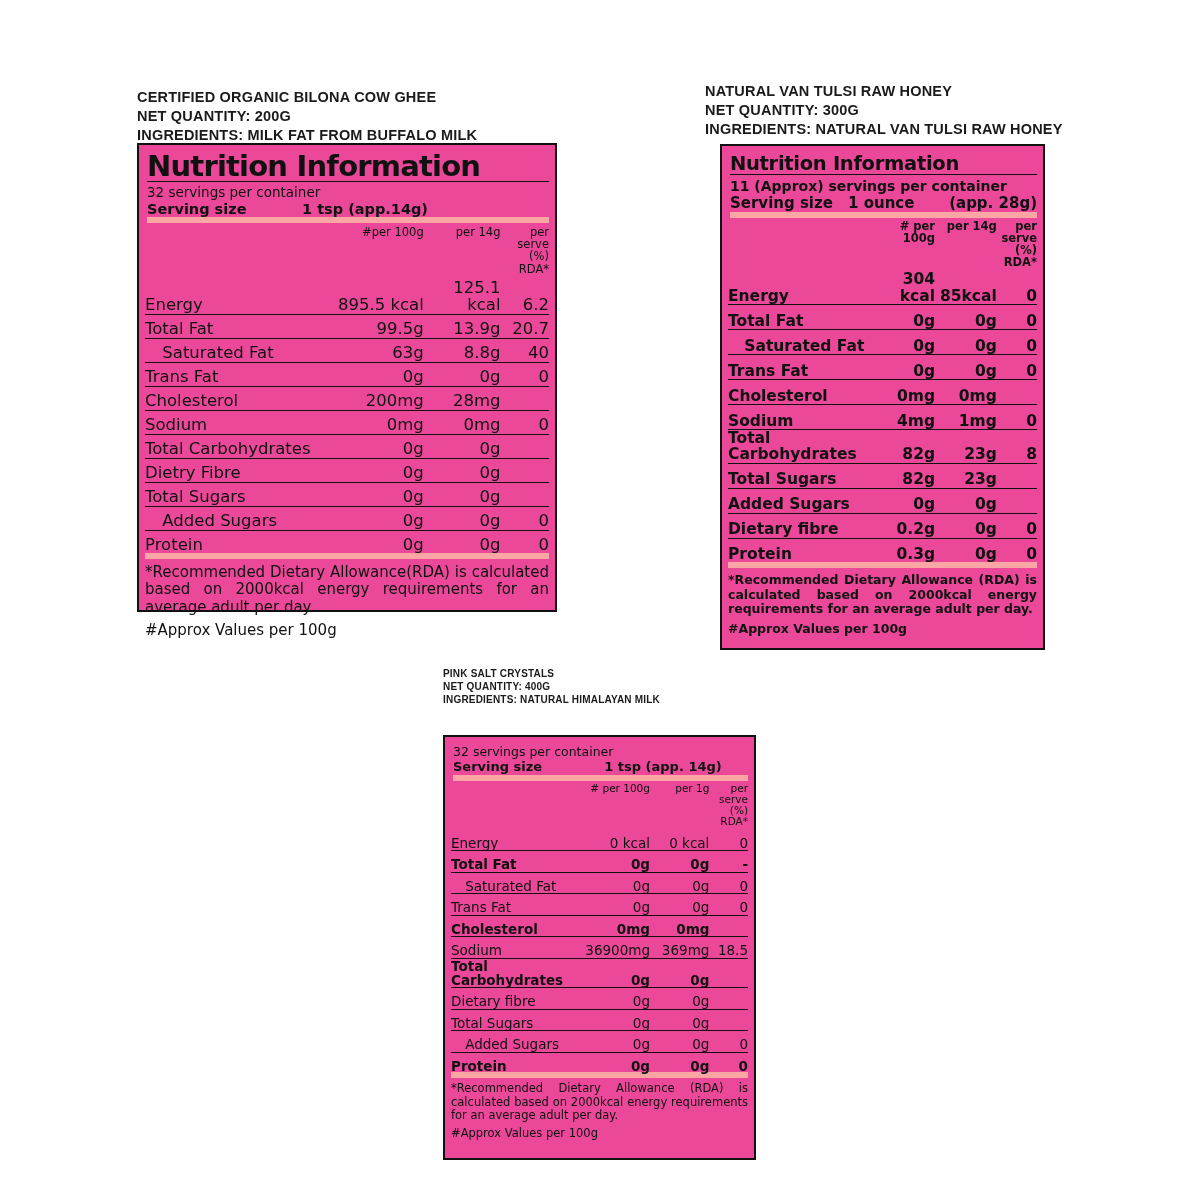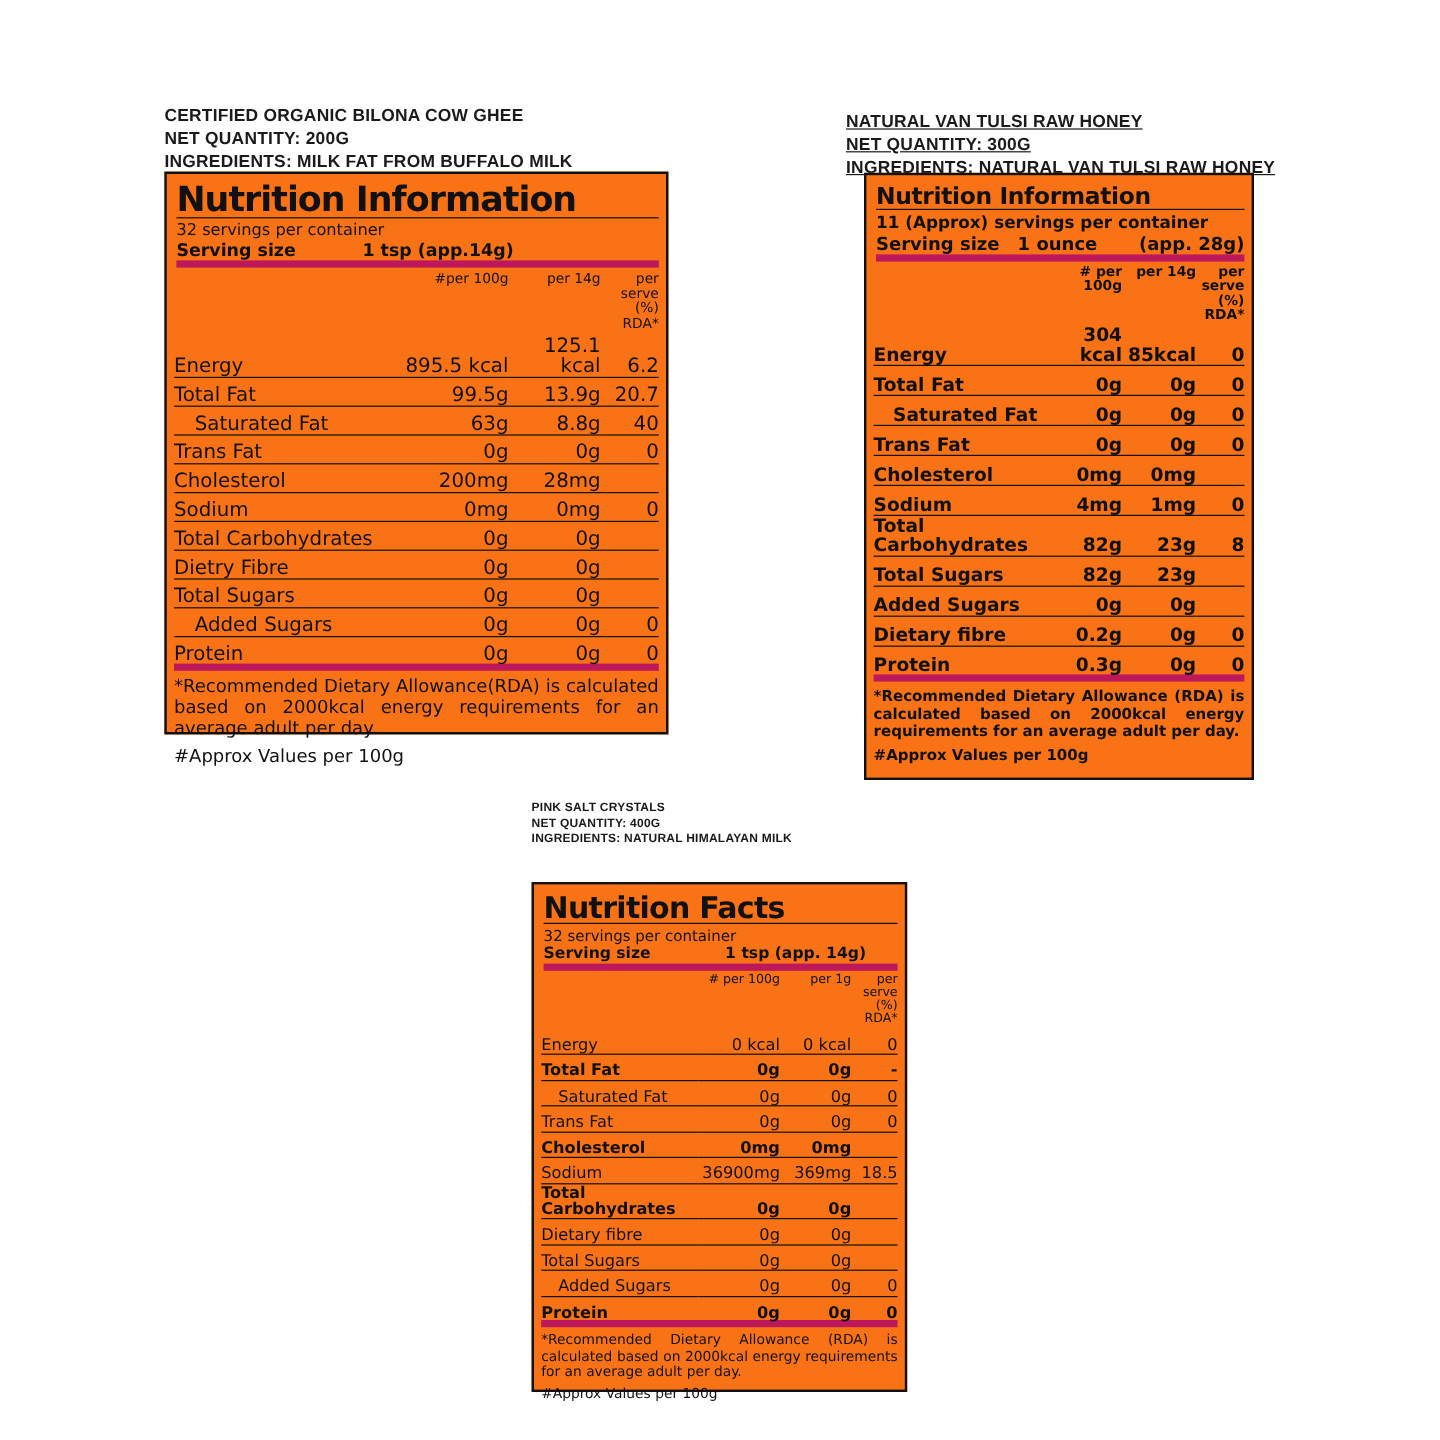--- a/index.html
+++ b/index.html
@@ -25,38 +25,38 @@
     letter-spacing: 0.2px;
     color: #1a1a1a;
     line-height: 1.30;
   }
   .product-head div { white-space: nowrap; }
 
   
   .panel {
     position: absolute;
     box-sizing: border-box;
-    background: #f97316;
+    background: #ec4899;
     border: 2px solid #111;
     padding: 5px 6px 6px 6px;
   }
   .panel-inner {
     box-sizing: border-box;
     width: 100%;
     height: 100%;
   }
 
   .nf-title {
     font-weight: 700;
     line-height: 1.0;
     letter-spacing: -0.5px;
     white-space: nowrap;
   }
   .rule-thin   { border-bottom: 1.6px solid #111; }
-  .rule-thick  { border-bottom: 6px solid #be185d; }
+  .rule-thick  { border-bottom: 6px solid #fca5a5; }
 
   .servings {
     line-height: 1.12;
     white-space: nowrap;
   }
   .serving-size {
     display: flex;
     font-weight: 700;
     line-height: 1.12;
     white-space: nowrap;
@@ -104,21 +104,21 @@
   #panel-ghee .nf-title { font-size: 29px; margin: 2px 0 3px 2px; letter-spacing: -0.8px; }
   #panel-ghee .servings { font-size: 13.5px; margin: 3px 0 0 2px; }
   #panel-ghee .serving-size { font-size: 14.5px; margin: 1px 0 3px 2px; }
   #panel-ghee .serving-size .ss-label { width: 155px; }
   #panel-ghee table.nut { font-size: 16.5px; margin-top: 3px; }
   #panel-ghee tr.hdr td { font-size: 11.5px; padding-bottom: 4px; }
   #panel-ghee tr.row td { height: 23px; }
   #panel-ghee .footnote { font-size: 15px; margin-top: 5px; }
 
   
-  #head-honey { left: 705px; top: 93px; width: 345px; font-size: 14.5px; text-decoration: underline; }
+  #head-honey { left: 705px; top: 82px; width: 345px; font-size: 14.5px; }
   #panel-honey {
     left: 720px; top: 144px; width: 325px; height: 506px;
     font-family: "DejaVu Sans", sans-serif;
   }
   #panel-honey .nf-title { font-size: 19.5px; margin: 3px 0 3px 2px; letter-spacing: -0.3px; }
   #panel-honey .servings { font-size: 14px; margin: 4px 0 0 2px; font-weight: 600; }
   #panel-honey .serving-size { font-size: 15px; margin: 1px 0 2px 2px; }
   #panel-honey .serving-size .ss-label { width: 100px; }
   #panel-honey .serving-size .ss-val { text-align: left; padding-left: 18px; }
   #panel-honey table.nut { font-size: 15.5px; font-weight: 700; margin-top: 2px; }
@@ -359,21 +359,20 @@
 </div>
 
 <div class="product-head" id="head-salt">
   <div>PINK SALT CRYSTALS</div>
   <div>NET QUANTITY: 400G</div>
   <div>INGREDIENTS: NATURAL HIMALAYAN MILK</div>
 </div>
 
 <div class="panel" id="panel-salt">
   <div class="panel-inner">
-    <div class="nf-title rule-thin">Nutrition Facts</div>
     <div class="servings">32 servings per container</div>
     <div class="serving-size rule-thick">
       <span class="ss-label">Serving size</span>
       <span class="ss-val">1 tsp (app. 14g)</span>
     </div>
     <table class="nut">
       <colgroup>
           <col style="width:44%">
           <col style="width:23%">
           <col style="width:20%">

